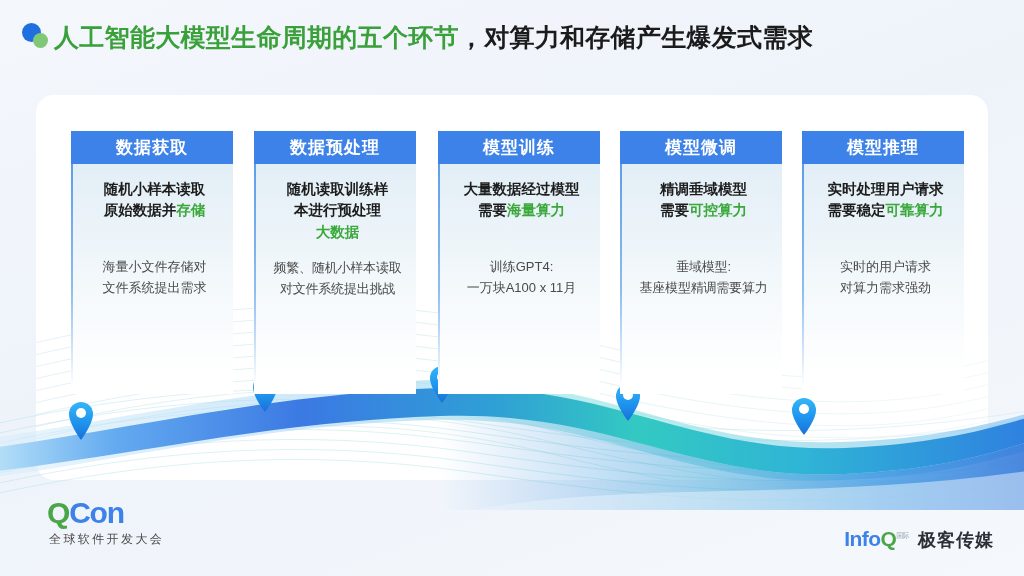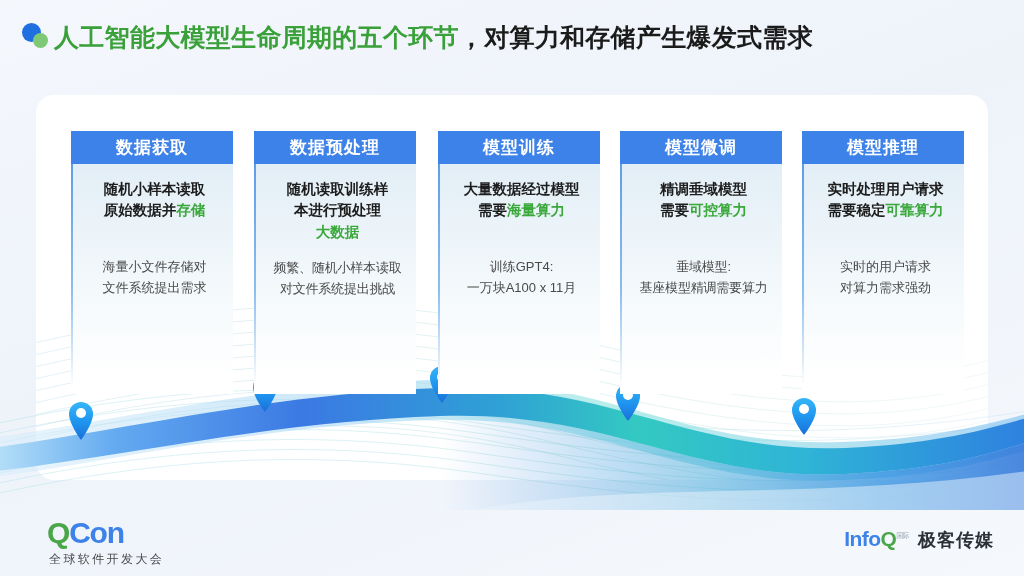--- a/index.html
+++ b/index.html
@@ -99,21 +99,21 @@
   .card-sub {
     margin-top:34px;
     font-size:13px; line-height:1.62;
     color:#4a4a4a; text-align:center;
     white-space:nowrap;
   }
   .card-sub.sub-wide { letter-spacing:-.2px; }
 
   
   .footer-left {
-    position:absolute; left:47px; top:518px;
+    position:absolute; left:47px; top:498px;
     pointer-events:auto;
   }
   .qcon {
     font-size:30px; font-weight:bold; letter-spacing:-1.2px;
     line-height:1;
   }
   .qcon .q { color:#4aa648; }
   .qcon .con { color:#3d82e8; }
   .qcon-sub {
     margin-top:3px; margin-left:2px;

